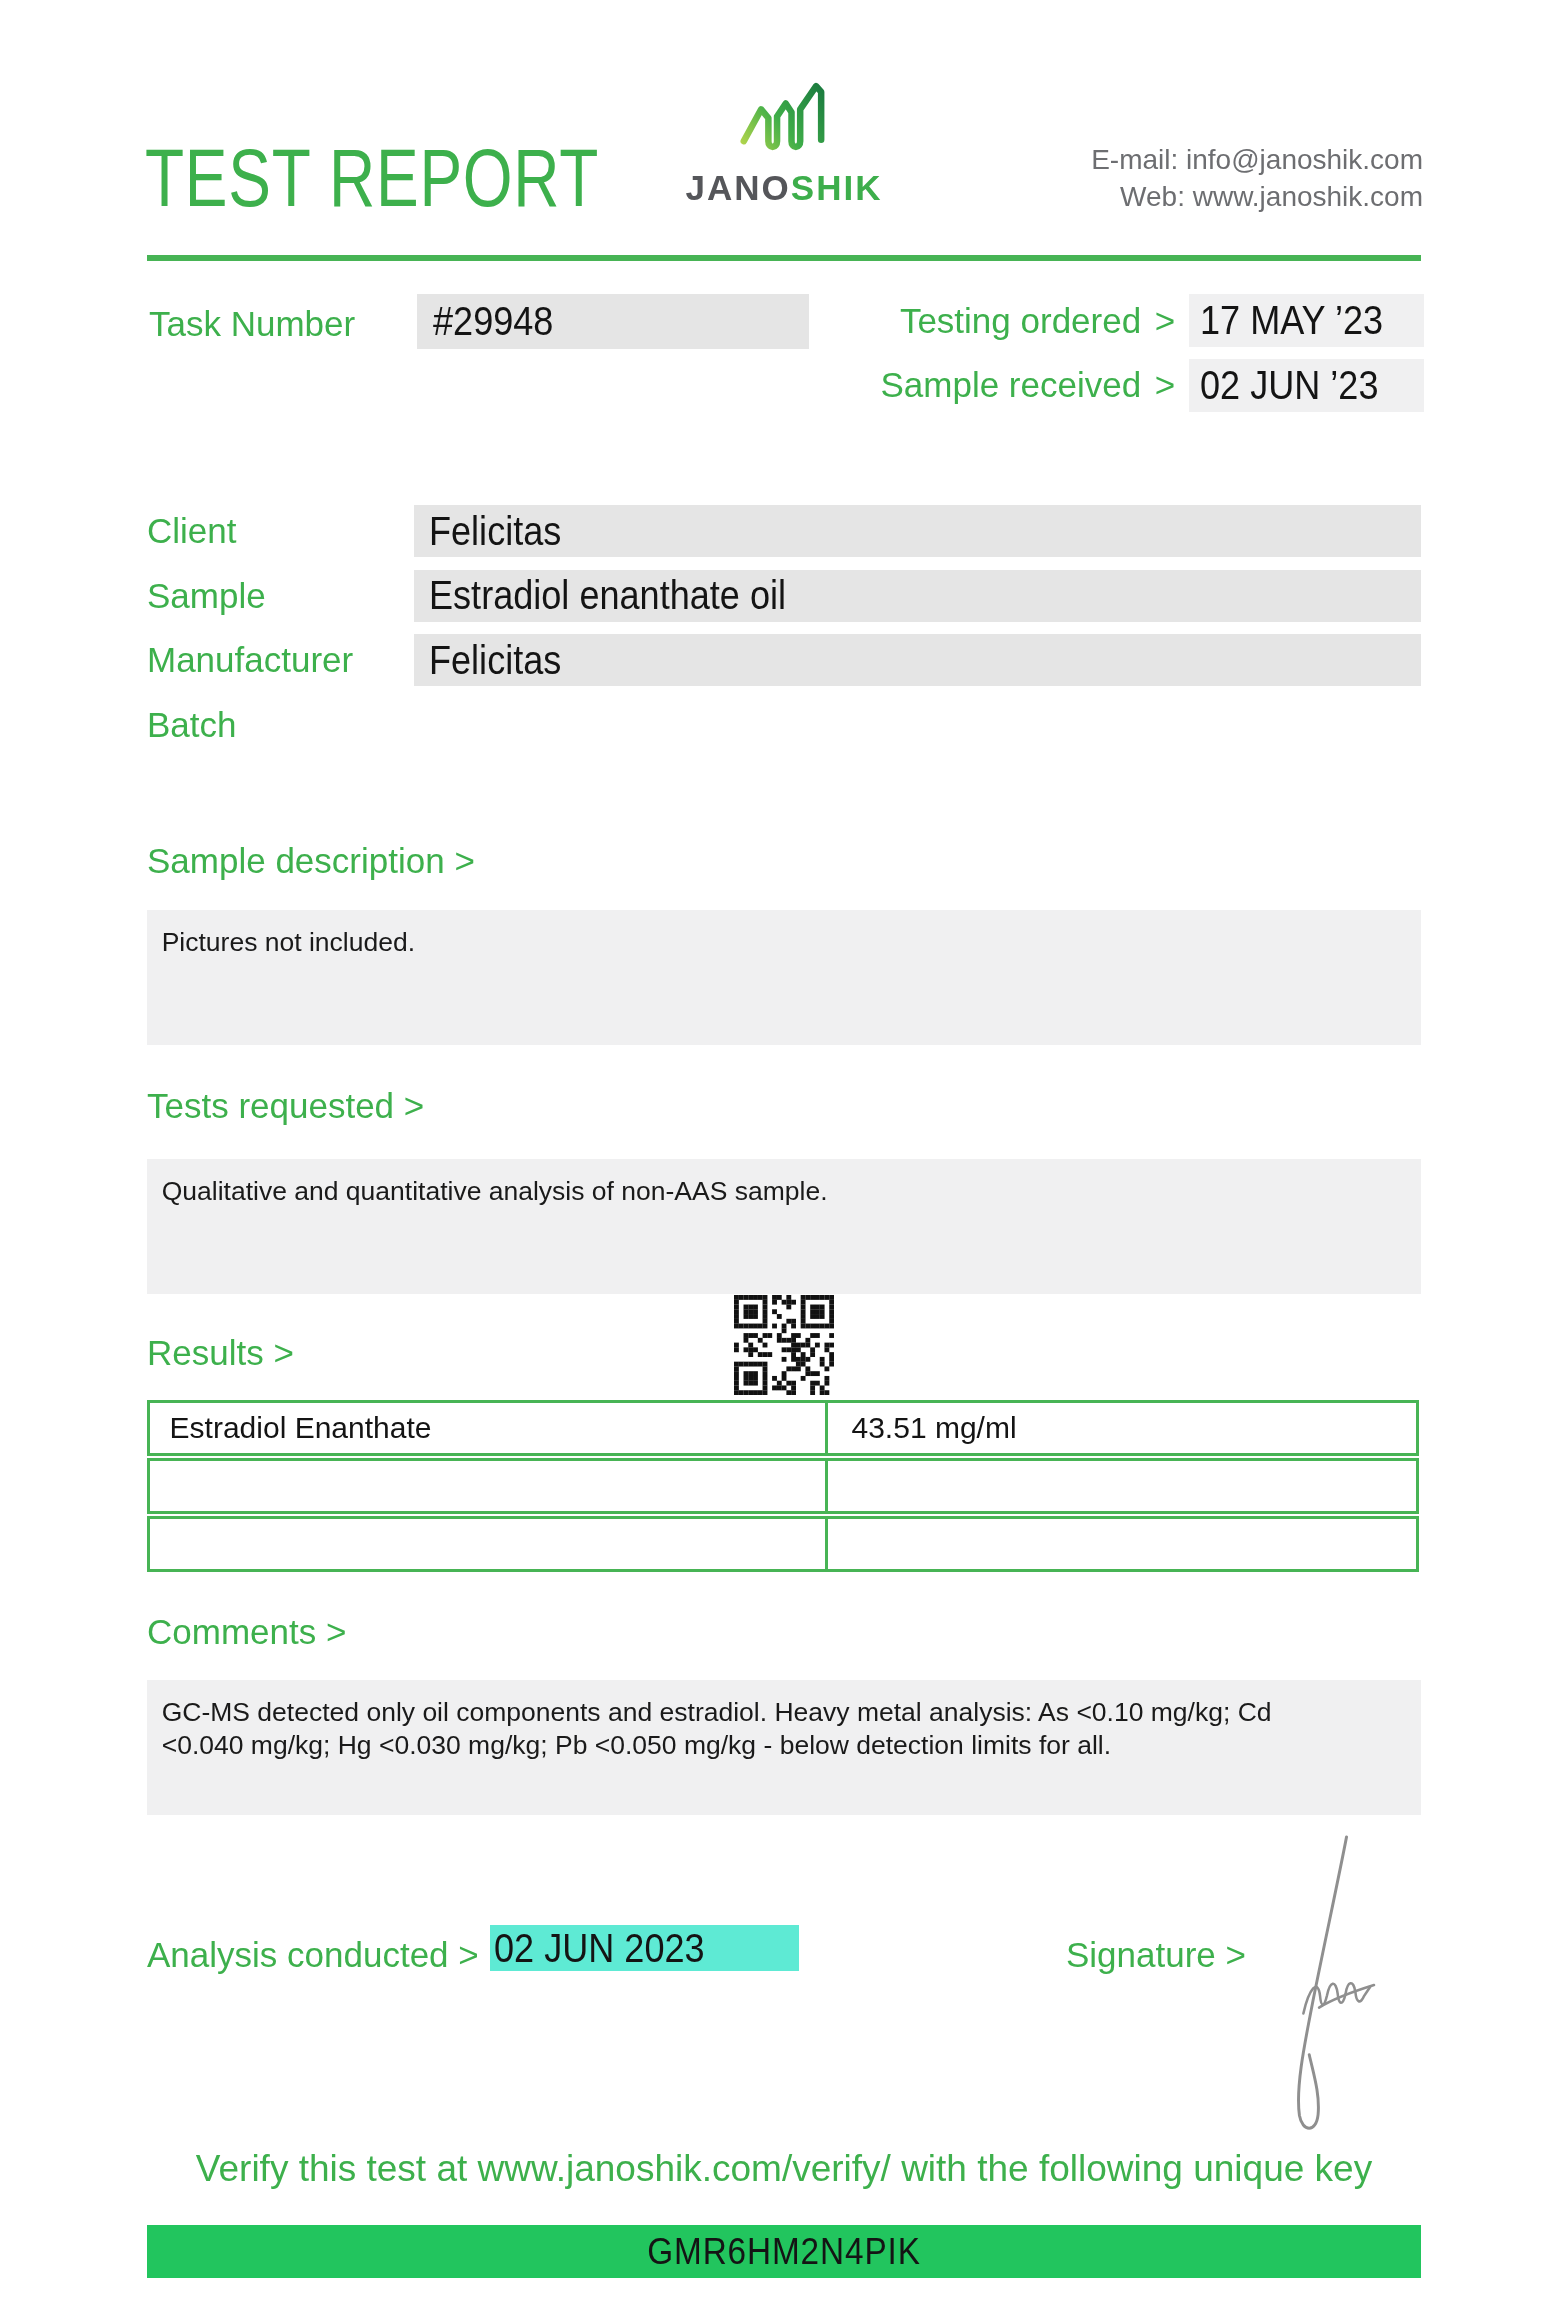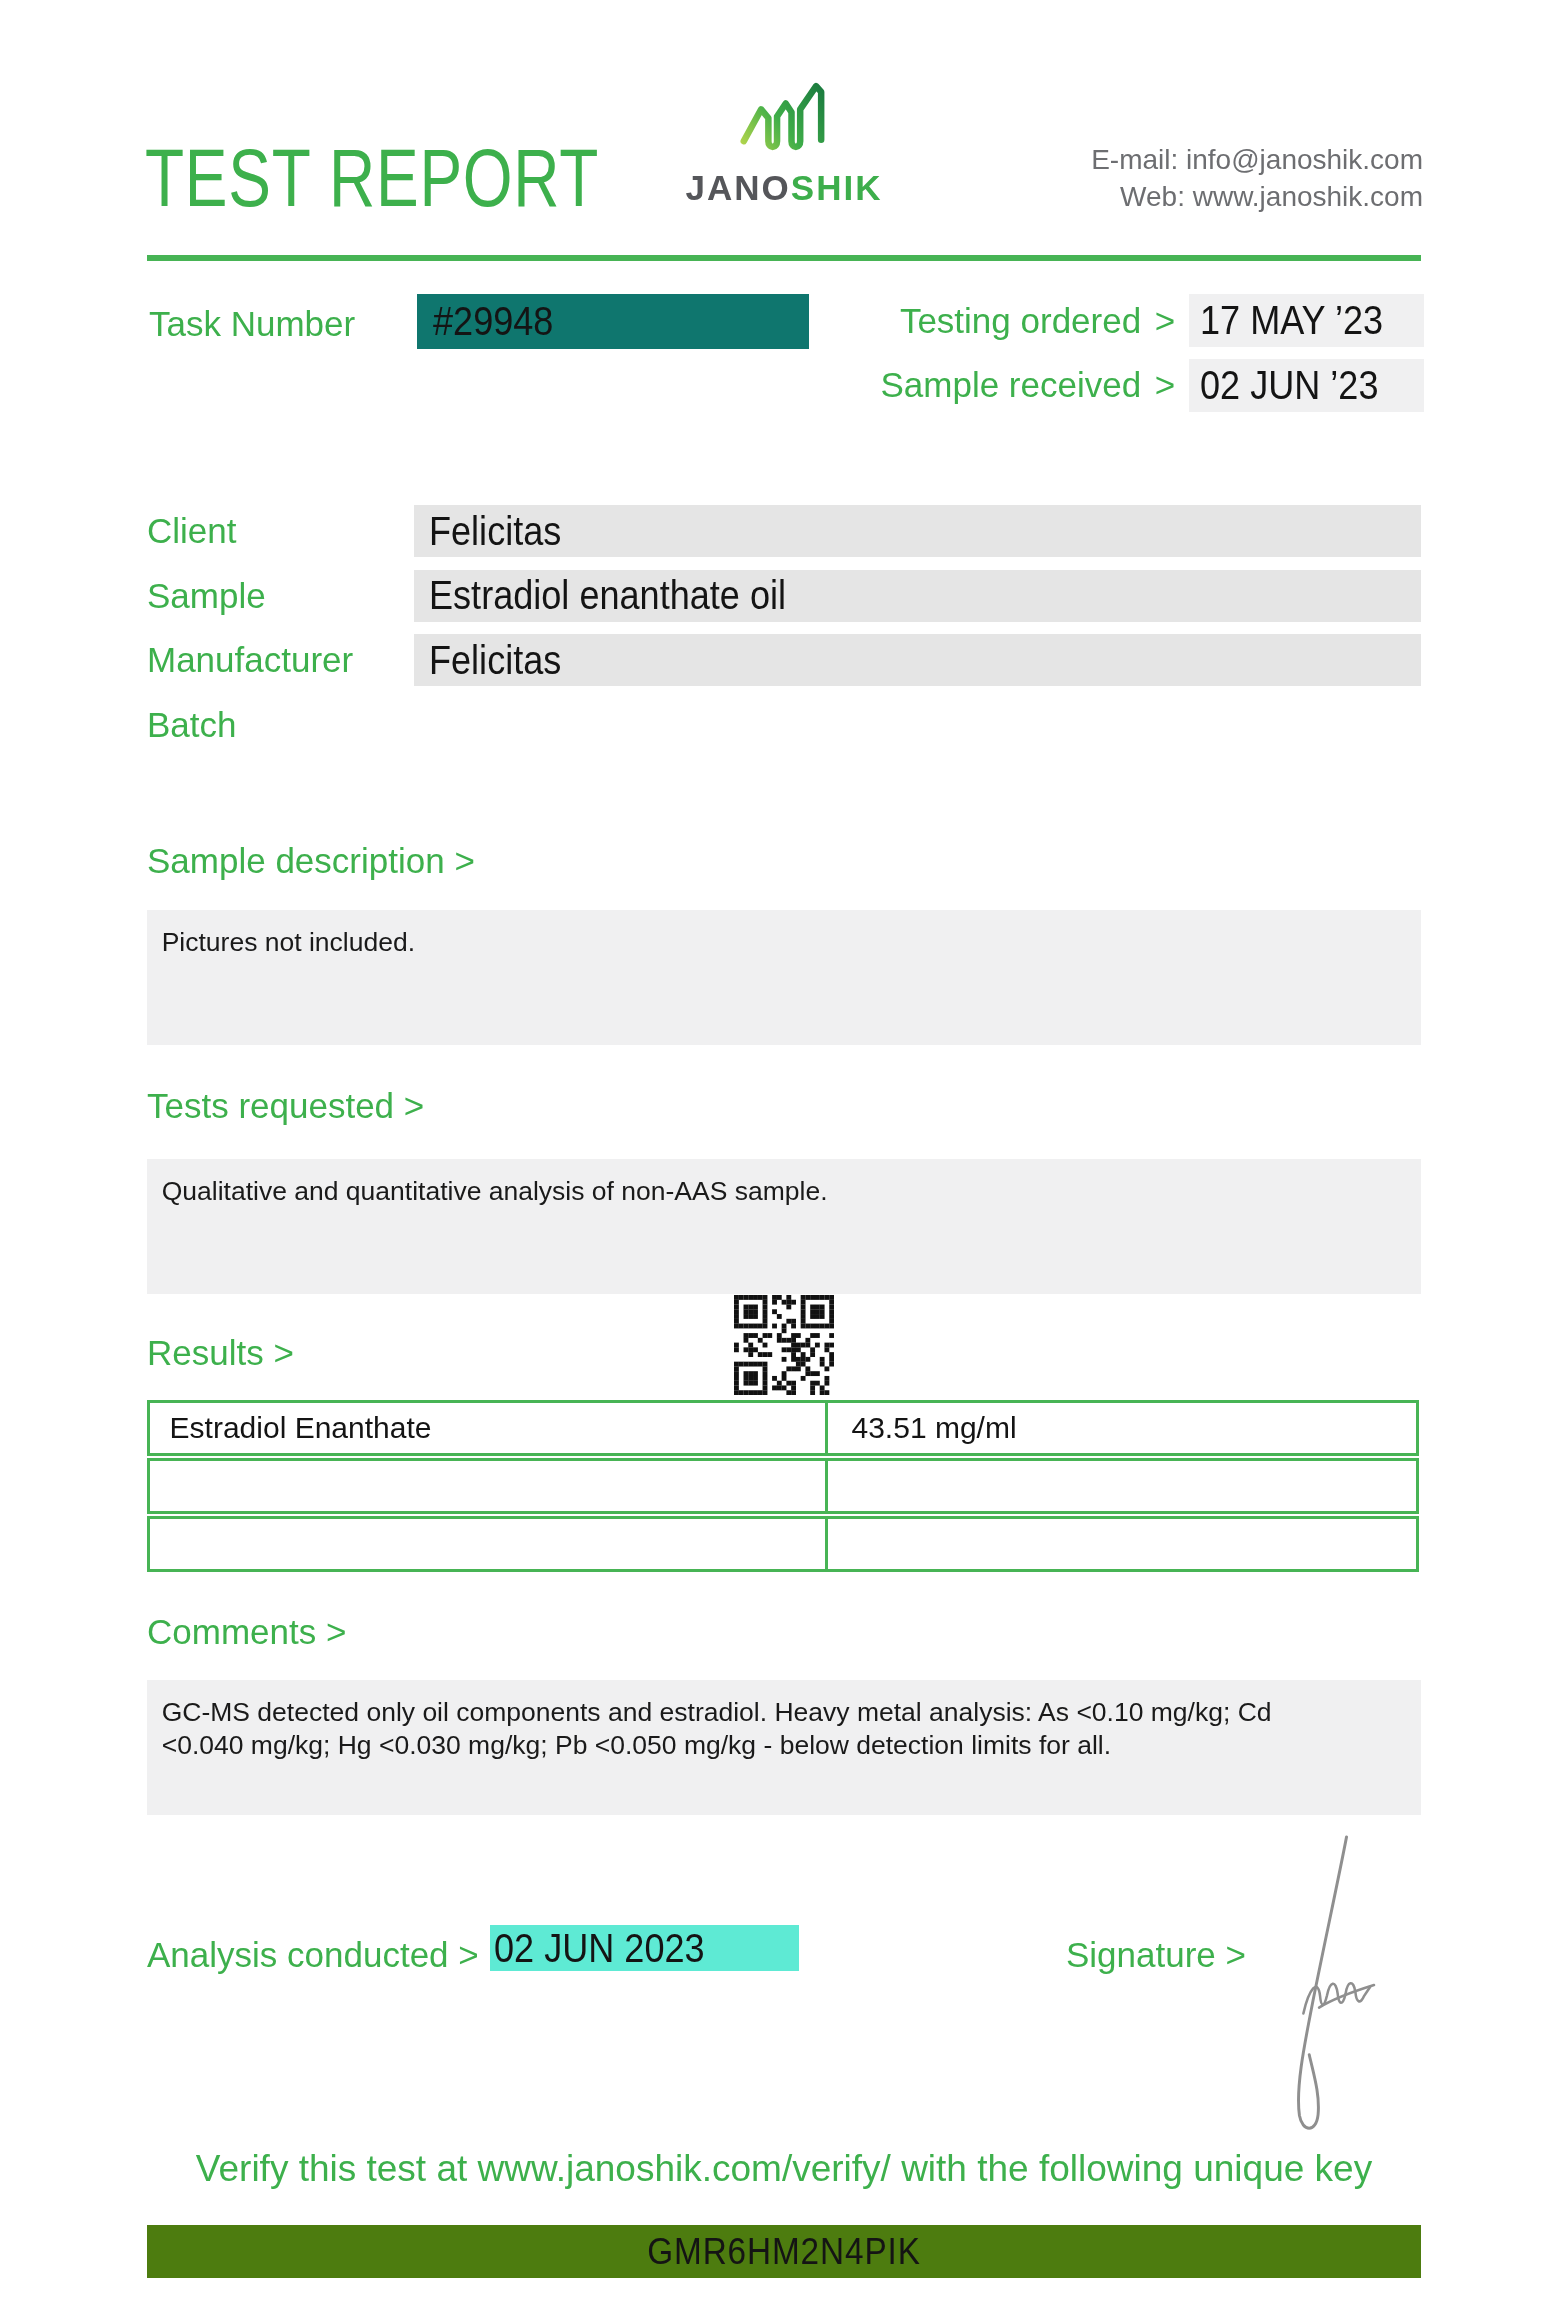--- a/index.html
+++ b/index.html
@@ -14,21 +14,21 @@
   .logo-text{position:absolute;left:676px;top:167px;width:216px;text-align:center;
              font-size:35px;font-weight:bold;letter-spacing:2px;white-space:nowrap;line-height:1.2;}
   .logo-jano{color:#55565a;}
   .logo-shik{color:#3dae4b;}
   .contact{position:absolute;right:145px;top:141px;text-align:right;font-size:28px;
            line-height:37px;color:#6d6e71;white-space:nowrap;}
   .divider{position:absolute;left:147px;top:255px;width:1274px;height:5.9px;background:#47b455;}
 
   
   .task-label{position:absolute;left:149px;top:304px;font-size:35px;color:#3db04c;}
-  .task-box{position:absolute;left:417px;top:294px;width:392px;height:55px;background:#0f766e;
+  .task-box{position:absolute;left:417px;top:294px;width:392px;height:55px;background:#e5e5e5;
             display:flex;align-items:center;padding-left:15.7px;box-sizing:border-box;}
   .value-text{font-size:41px;color:#141414;transform:scaleX(.88);transform-origin:0 50%;
               white-space:nowrap;}
   .dates{position:absolute;left:863px;top:294px;width:561px;}
   .date-row{display:flex;align-items:center;justify-content:flex-end;height:53px;margin-bottom:11.8px;}
   .date-label{font-size:35px;color:#3db04c;white-space:nowrap;text-align:right;}
   .date-arrow{font-size:35px;color:#3db04c;margin:0 13.7px;}
   .date-box{width:235px;height:53px;background:#f0f0f1;display:flex;align-items:center;
             padding-left:11px;box-sizing:border-box;}
 
@@ -60,21 +60,21 @@
                  padding-left:23.5px;box-sizing:border-box;font-size:30px;color:#141414;white-space:nowrap;}
 
   
   .analysis-label{position:absolute;left:147px;top:1935px;font-size:35px;color:#3db04c;white-space:nowrap;}
   .analysis-box{position:absolute;left:490px;top:1925px;width:309px;height:46px;background:#5eead4;
                 display:flex;align-items:center;padding-left:4px;box-sizing:border-box;}
   .signature-label{position:absolute;left:1066px;top:1935px;font-size:35px;color:#3db04c;white-space:nowrap;}
   .signature{position:absolute;left:1266px;top:1831px;width:113px;height:312px;}
   .verify-text{position:absolute;left:147px;top:2148px;width:1274px;text-align:center;
                font-size:37px;color:#3db04c;white-space:nowrap;}
-  .key-box{position:absolute;left:147px;top:2225px;width:1274px;height:53px;background:#4d7c0f;
+  .key-box{position:absolute;left:147px;top:2225px;width:1274px;height:53px;background:#22c55e;
            display:flex;align-items:center;justify-content:center;}
   .key-text{font-size:37px;color:#141414;transform:scaleX(.9);letter-spacing:1px;white-space:nowrap;}
 </style>
 </head>
 <body>
 
 <div class="page">
 
   <div class="title">TEST REPORT</div>
 

